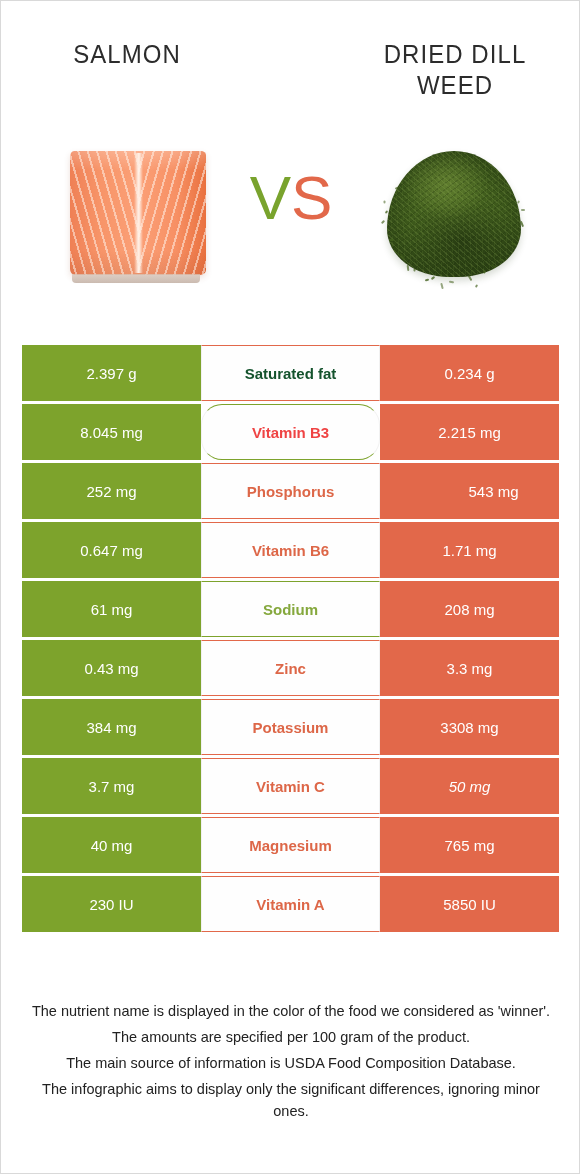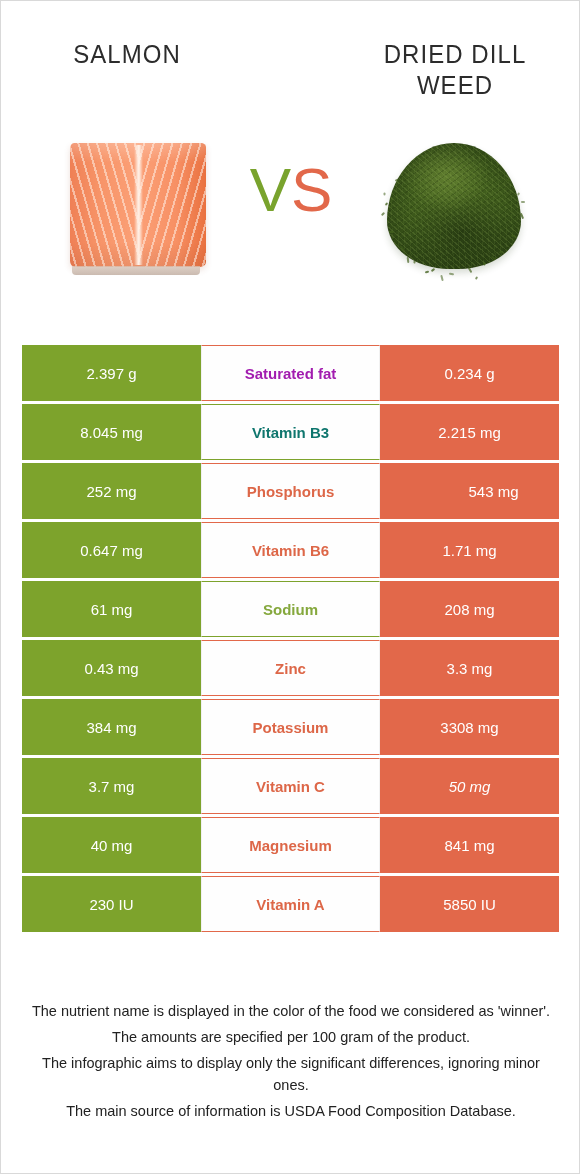--- a/index.html
+++ b/index.html
@@ -40,21 +40,21 @@
     text-align: center;
     line-height: 1.22;
     transform: scaleX(0.96);
   }
   .food-title.left  { left: 16px;  width: 220px; }
   .food-title.right { left: 344px; width: 220px; }
 
   
   .images {
     position: absolute;
-    top: 112px;
+    top: 120px;
     left: 0;
     width: 580px;
     height: 204px;
   }
 
   
   .salmon-wrap {
     position: absolute;
     left: 66px;
     top: 24px;
@@ -290,26 +290,26 @@
           <div class="fleck" style="left: 6px; top: 68px; width: 3px; height: 2px; transform: rotate(-50deg); opacity: 0.79;"></div>
           <div class="fleck" style="left: 142px; top: 66px; width: 4px; height: 2px; transform: rotate(-3deg); opacity: 0.55;"></div>
         </div>
     </div>
 
   </div>
 
   <div class="table" id="table">
       <div class="row">
         <div class="cell left" style="background: rgb(125, 163, 44);">2.397 g</div>
-        <div class="cell mid" style="color: #a21caf; border-top: 1px solid rgb(226, 104, 74); border-bottom: 1px solid rgb(226, 104, 74);">Saturated fat</div>
+        <div class="cell mid" style="color: #14532d; border-top: 1px solid rgb(226, 104, 74); border-bottom: 1px solid rgb(226, 104, 74);">Saturated fat</div>
         <div class="cell right" style="background: rgb(226, 104, 74);">0.234 g</div>
       </div>
       <div class="row">
         <div class="cell left" style="background: rgb(125, 163, 44);">8.045 mg</div>
-        <div class="cell mid" style="color: #0f766e; border-top: 1px solid rgb(125, 163, 44); border-bottom: 1px solid rgb(125, 163, 44);">Vitamin B3</div>
+        <div class="cell mid" style="color: #ef4444; border-top: 1px solid rgb(125, 163, 44); border-bottom: 1px solid rgb(125, 163, 44); border-radius: 21px;">Vitamin B3</div>
         <div class="cell right" style="background: rgb(226, 104, 74);">2.215 mg</div>
       </div>
       <div class="row">
         <div class="cell left" style="background: rgb(125, 163, 44);">252 mg</div>
         <div class="cell mid" style="color: rgb(221, 103, 72); border-top: 1px solid rgb(226, 104, 74); border-bottom: 1px solid rgb(226, 104, 74);">Phosphorus</div>
         <div class="cell right" style="background: rgb(226, 104, 74); padding-left: 48px;">543 mg</div>
       </div>
       <div class="row">
         <div class="cell left" style="background: rgb(125, 163, 44);">0.647 mg</div>
         <div class="cell mid" style="color: rgb(221, 103, 72); border-top: 1px solid rgb(226, 104, 74); border-bottom: 1px solid rgb(226, 104, 74);">Vitamin B6</div>
@@ -331,29 +331,29 @@
         <div class="cell right" style="background: rgb(226, 104, 74);">3308 mg</div>
       </div>
       <div class="row">
         <div class="cell left" style="background: rgb(125, 163, 44);">3.7 mg</div>
         <div class="cell mid" style="color: rgb(221, 103, 72); border-top: 1px solid rgb(226, 104, 74); border-bottom: 1px solid rgb(226, 104, 74);">Vitamin C</div>
         <div class="cell right" style="background: rgb(226, 104, 74); font-style: italic;">50 mg</div>
       </div>
       <div class="row">
         <div class="cell left" style="background: rgb(125, 163, 44);">40 mg</div>
         <div class="cell mid" style="color: rgb(221, 103, 72); border-top: 1px solid rgb(226, 104, 74); border-bottom: 1px solid rgb(226, 104, 74);">Magnesium</div>
-        <div class="cell right" style="background: rgb(226, 104, 74);">841 mg</div>
+        <div class="cell right" style="background: rgb(226, 104, 74);">765 mg</div>
       </div>
       <div class="row">
         <div class="cell left" style="background: rgb(125, 163, 44);">230 IU</div>
         <div class="cell mid" style="color: rgb(221, 103, 72); border-top: 1px solid rgb(226, 104, 74); border-bottom: 1px solid rgb(226, 104, 74);">Vitamin A</div>
         <div class="cell right" style="background: rgb(226, 104, 74);">5850 IU</div>
       </div>
     </div>
 
   <div class="footer" id="footer">
       <p>The nutrient name is displayed in the color of the food we considered as 'winner'.</p>
       <p>The amounts are specified per 100 gram of the product.</p>
+      <p>The main source of information is USDA Food Composition Database.</p>
       <p>The infographic aims to display only the significant differences, ignoring minor ones.</p>
-      <p>The main source of information is USDA Food Composition Database.</p>
     </div>
 
 </div>
 
 </body></html>

